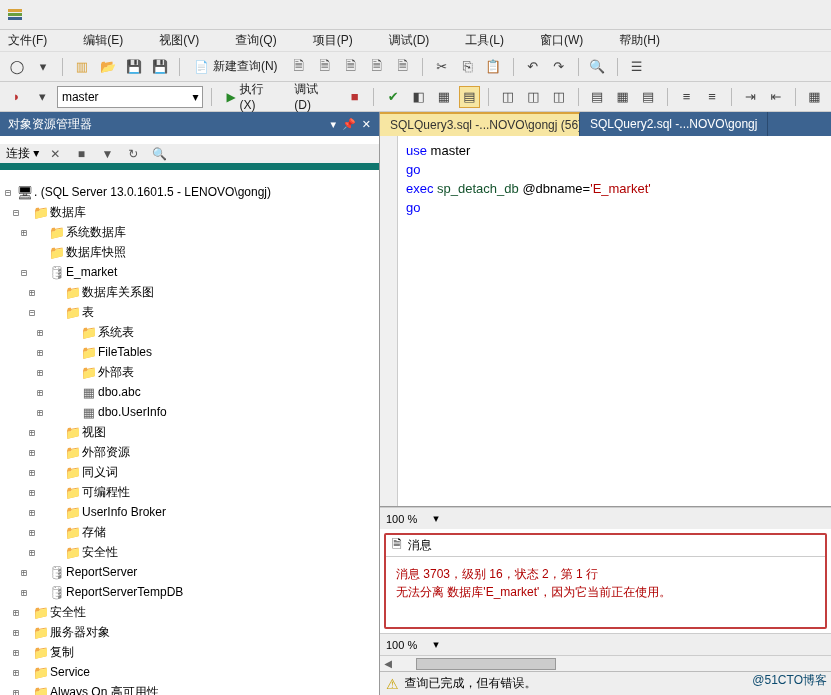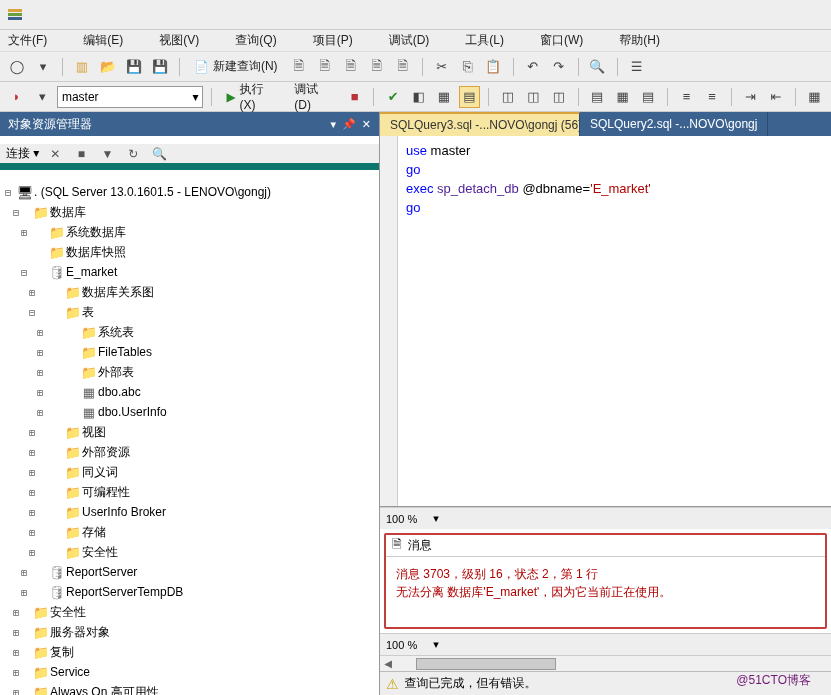--- a/index.html
+++ b/index.html
@@ -44,32 +44,32 @@
 .tabs { height: 24px; background: #3c6390; display: flex; align-items: stretch; overflow: hidden; }
 .tab { padding: 0 10px; display: flex; align-items: center; font-size: 12px; color: #fff; border-right: 1px solid #2a4a70; cursor: default; max-width: 200px; overflow: hidden; text-overflow: ellipsis; white-space: nowrap; }
 .tab.active { background: #f7e6a2; color: #333; border-top: 2px solid #d9a23b; }
 
 .editor { flex: 1; display: flex; min-height: 0; border-bottom: 1px solid #999; }
 .gutter { width: 18px; background: #f0f0f0; border-right: 1px solid #ccc; }
 .code { flex: 1; padding: 6px 8px; font-family: Consolas, "Courier New", monospace; font-size: 13px; line-height: 18px; background: #fff; white-space: pre; color: #000; overflow: auto; }
 .code .kw { color: #0000ff; }
 .code .str { color: #b00000; }
 .code .var { color: #000; }
-.code .sp { color: #4c1d95; margin-top: 48px; }
+.code .sp { color: #14532d; margin-top: 48px; }
 
 .zoom { height: 22px; background: #eee; border-top: 1px solid #ccc; display: flex; align-items: center; padding: 0 6px; font-size: 11px; gap: 16px; }
 
 .resultbox { border: 2px solid #c33d3d; margin: 4px; border-radius: 2px; }
 .result-tab { height: 22px; display: flex; align-items: center; padding: 0 6px; gap: 6px; border-bottom: 1px solid #ccc; font-size: 12px; background: #fff; }
 .result-body { padding: 8px 10px; font-family: Consolas, "Microsoft YaHei", monospace; font-size: 12px; line-height: 18px; color: #b00000; min-height: 70px; background: #fff; }
 
 .statusbar { height: 24px; background: #eee; border-top: 1px solid #bbb; display: flex; align-items: center; padding: 0 6px; font-size: 12px; gap: 6px; }
 .statusbar .warn { color: #c8a000; font-size: 14px; }
 
-.watermark { position: absolute; right: 20px; bottom: 6px; font-size: 12px; color: #701a75; }
+.watermark { position: absolute; right: 4px; bottom: 6px; font-size: 12px; color: #0c4a6e; }
 .scrollbar-h { height: 16px; background: #f0f0f0; border-top: 1px solid #ccc; display: flex; align-items: center; }
 .scrollbar-h .thumb { width: 140px; height: 12px; background: #ccc; margin-left: 20px; border: 1px solid #999; }
 .scrollbar-h .arrow { width: 16px; text-align: center; color: #666; font-size: 10px; }
 
 svg.ic { width: 16px; height: 16px; }
 </style>
 </head>
 <body>
 
 <div class="titlebar">

